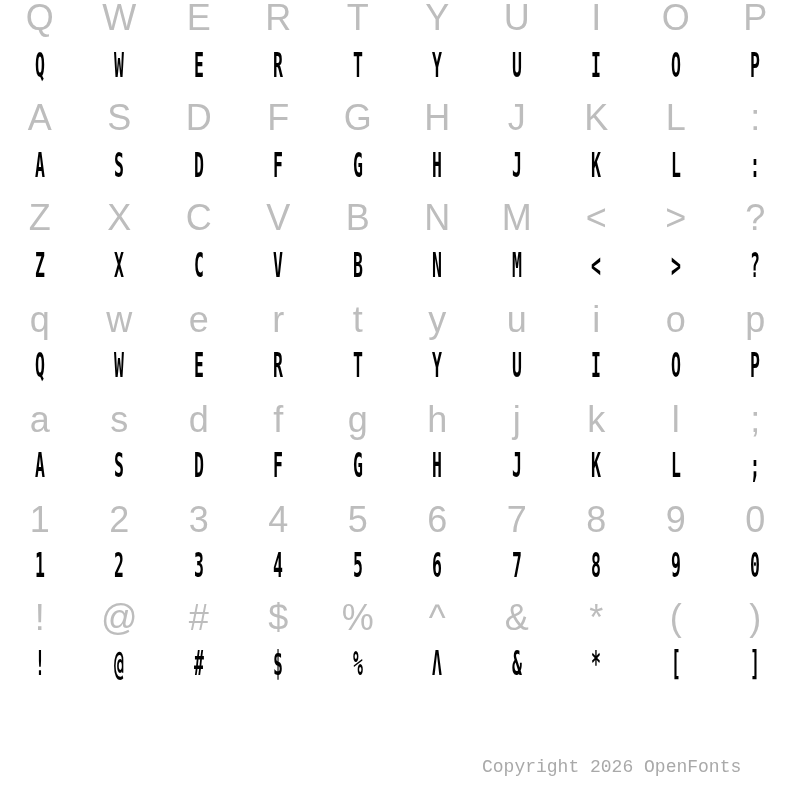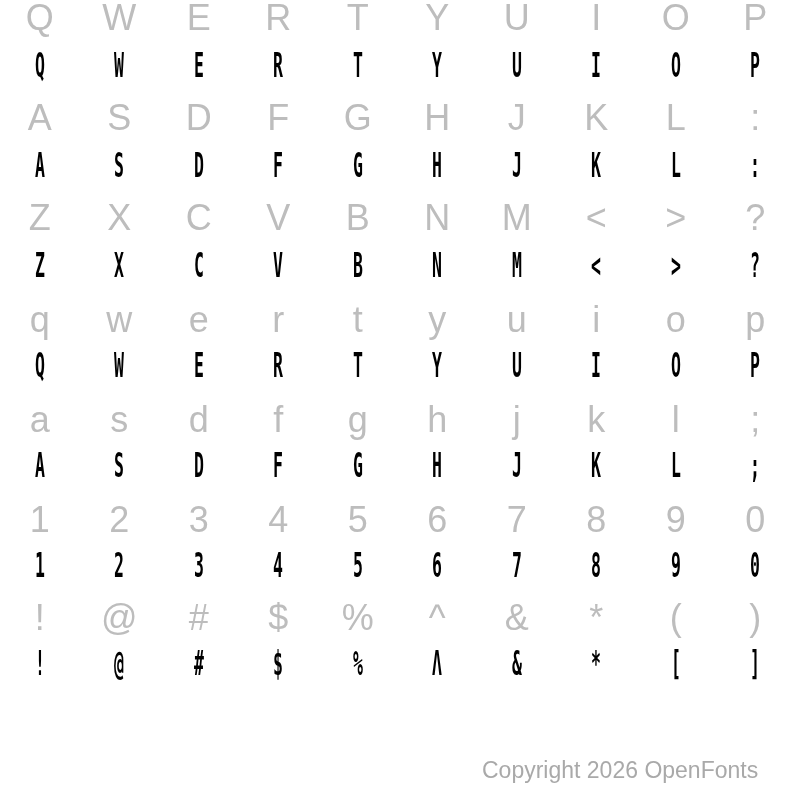--- a/index.html
+++ b/index.html
@@ -41,22 +41,22 @@
     font-weight: 700;
     line-height: 1;
     display: inline-block;
     transform: scaleX(0.5);
     transform-origin: center;
   }
   #footer-copyright {
     position: absolute;
     left: 482px;
     top: 757px;
-    font-family: Liberation Sans, sans-serif;
-    font-size: 23px;
+    font-family: Liberation Mono, monospace;
+    font-size: 18px;
     font-weight: 400;
     white-space: nowrap;
   }
 </style>
 </head>
 <body>
 
 <div id="canvas" style="background: rgb(255, 255, 255);">
   <div id="rows-host">
       <div class="glyph-row reference" style="top: -10px; color: rgb(189, 189, 189);">

